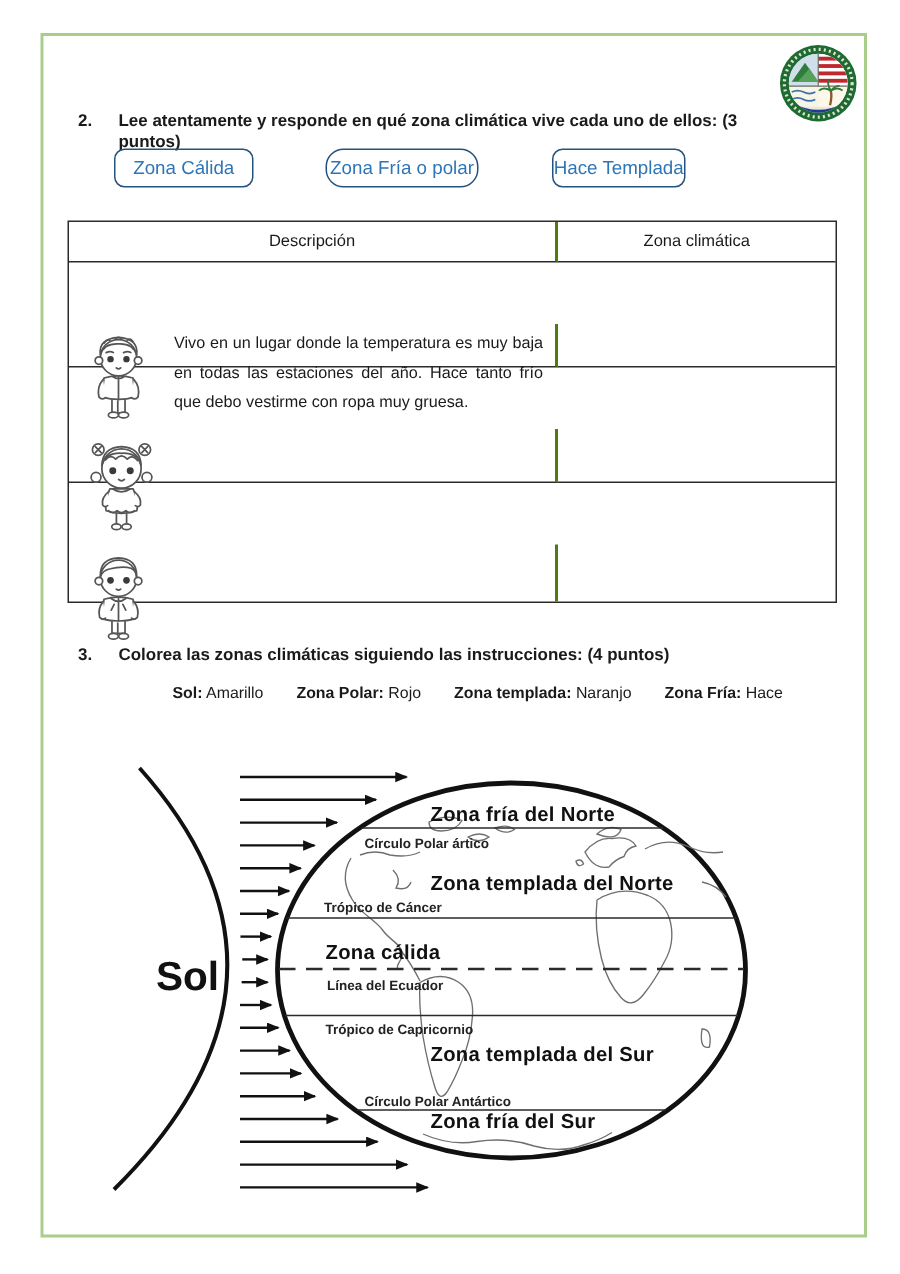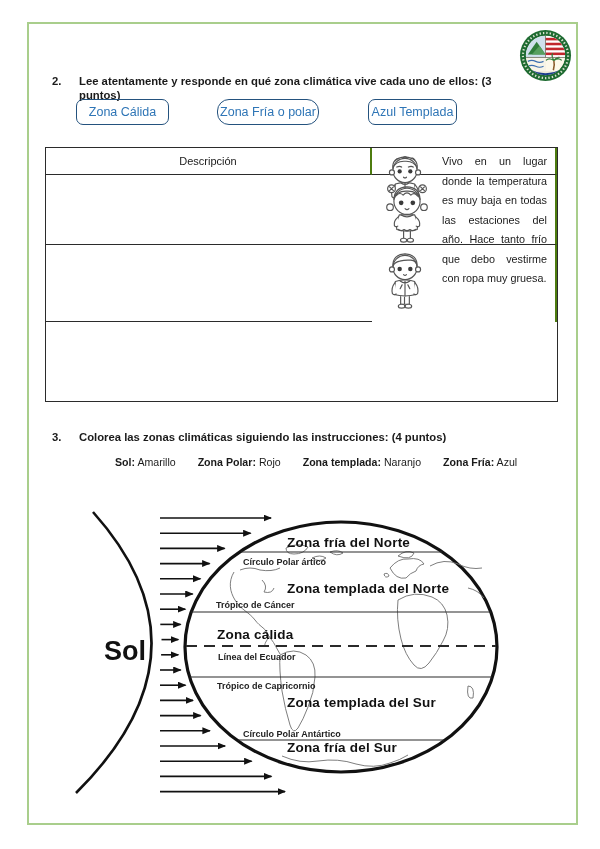--- a/index.html
+++ b/index.html
@@ -23,21 +23,21 @@
 
   .worksheet-table{position:absolute;left:45px;top:147px;width:511px;
         border:1.5px solid #2b2b2b;display:grid;
         grid-template-columns:326px 1fr;
         grid-template-rows:27px 70px 77px 79px;}
   .cell{border-right:2px solid #4d7c0f;border-bottom:1px solid #2b2b2b;box-sizing:border-box;}
   .cell.last-col{border-right:none;}
   .cell.last-row{border-bottom:none;}
   .th{display:flex;align-items:center;justify-content:center;font-size:11px;}
   .desc{position:relative;padding:4px 8px 2px 70px;font-size:10.8px;line-height:19.5px;
-        text-align:justify;}
+        text-align:justify;margin-top:41px;}
   .kid{position:absolute;left:9px;top:6px;}
 
   .legend{position:absolute;left:115px;top:456px;display:flex;gap:22px;font-size:10.6px;justify-content:space-between;}
   .legend b{font-weight:700;}
 
   .diagram{position:absolute;left:0;top:492px;width:600px;height:325px;}
   .sunarc{fill:none;stroke:#111;stroke-width:2.6px;}
   .sol{font-weight:800;font-size:27px;fill:#111;}
   .earth{fill:#ffffff;stroke:#111;stroke-width:3.2px;}
   .cont path{fill:none;stroke:#6f6f6f;stroke-width:0.9px;}
@@ -87,25 +87,26 @@
     <span>Lee atentamente y responde en qué zona climática vive cada uno de ellos: (3 puntos)</span>
   </div>
 
   <div class="option-box ob1">
     <span>Zona Cálida</span>
   </div>
   <div class="option-box ob2">
     <span>Zona Fría o polar</span>
   </div>
   <div class="option-box ob3">
-    <span>Azul Templada</span>
+    <span>Hace Templada</span>
   </div>
 
   <div class="worksheet-table">
     <div class="cell th">Descripción</div>
+    <div class="cell th last-col">Zona climática</div>
 
     <div class="cell desc">
       <svg class="kid kidsvg" width="48" height="60" viewBox="0 0 46 62">
         <circle class="fillw" cx="23" cy="17" r="12.5"></circle>
         <path d="M10.5 15 Q9 4 23 3 Q37 4 35.5 15 Q33 7 23 7.5 Q13 7 10.5 15 Z"></path>
         <path d="M13 7 q2 -3 4 -2 M21 4 q2 -2 4 0 M29 5 q2 -2 4 1"></path>
         <circle class="fillw" cx="9.5" cy="19" r="2.6"></circle>
           <circle class="fillw" cx="36.5" cy="19" r="2.6"></circle>
         <circle class="eye" cx="17.5" cy="18" r="2.2"></circle>
           <circle class="eye" cx="28.5" cy="18" r="2.2"></circle>
@@ -167,21 +168,21 @@
 
   <div class="q-heading q3">
     <span class="qnum">3.</span>
     <span>Colorea las zonas climáticas siguiendo las instrucciones: (4 puntos)</span>
   </div>
 
   <div class="legend">
     <span><b>Sol:</b> <span>Amarillo</span></span>
     <span><b>Zona Polar:</b> <span>Rojo</span></span>
     <span><b>Zona templada:</b> <span>Naranjo</span></span>
-    <span><b>Zona Fría:</b> <span>Azul</span></span>
+    <span><b>Zona Fría:</b> <span>Hace</span></span>
   </div>
 
   <svg class="diagram" viewBox="0 492 600 325">
     <defs>
       <marker id="ah" markerWidth="9" markerHeight="8" refX="7.5" refY="3.5" orient="auto" markerUnits="userSpaceOnUse">
         <path d="M0,0 L8.5,3.5 L0,7 Z" fill="#111"></path>
       </marker>
     </defs>
 
     <path class="sunarc" d="M 93 512 Q 218 652 76 793"></path>

